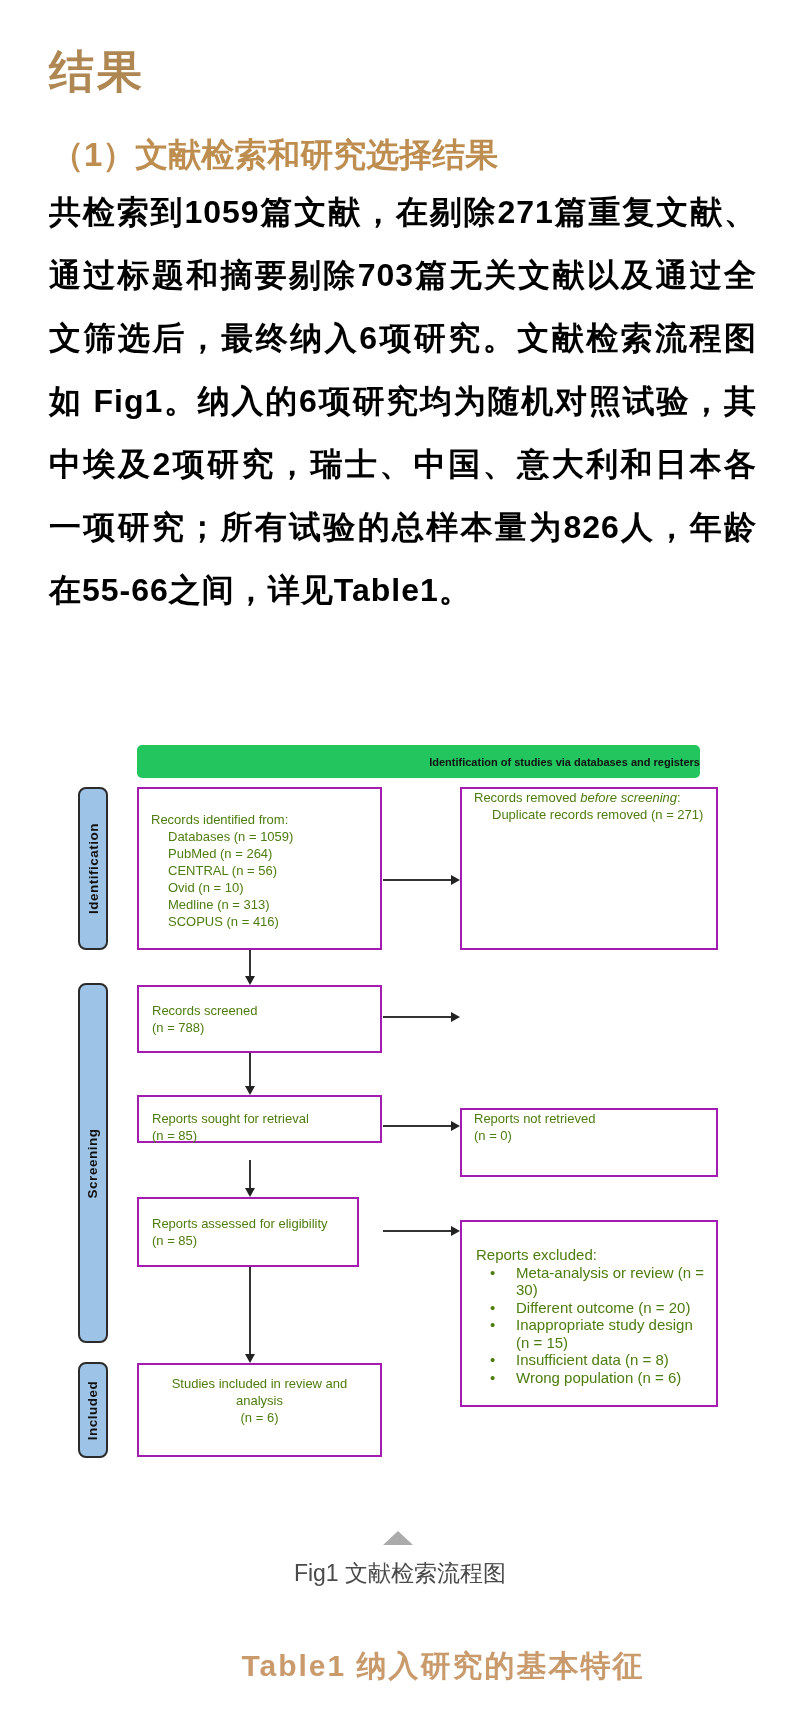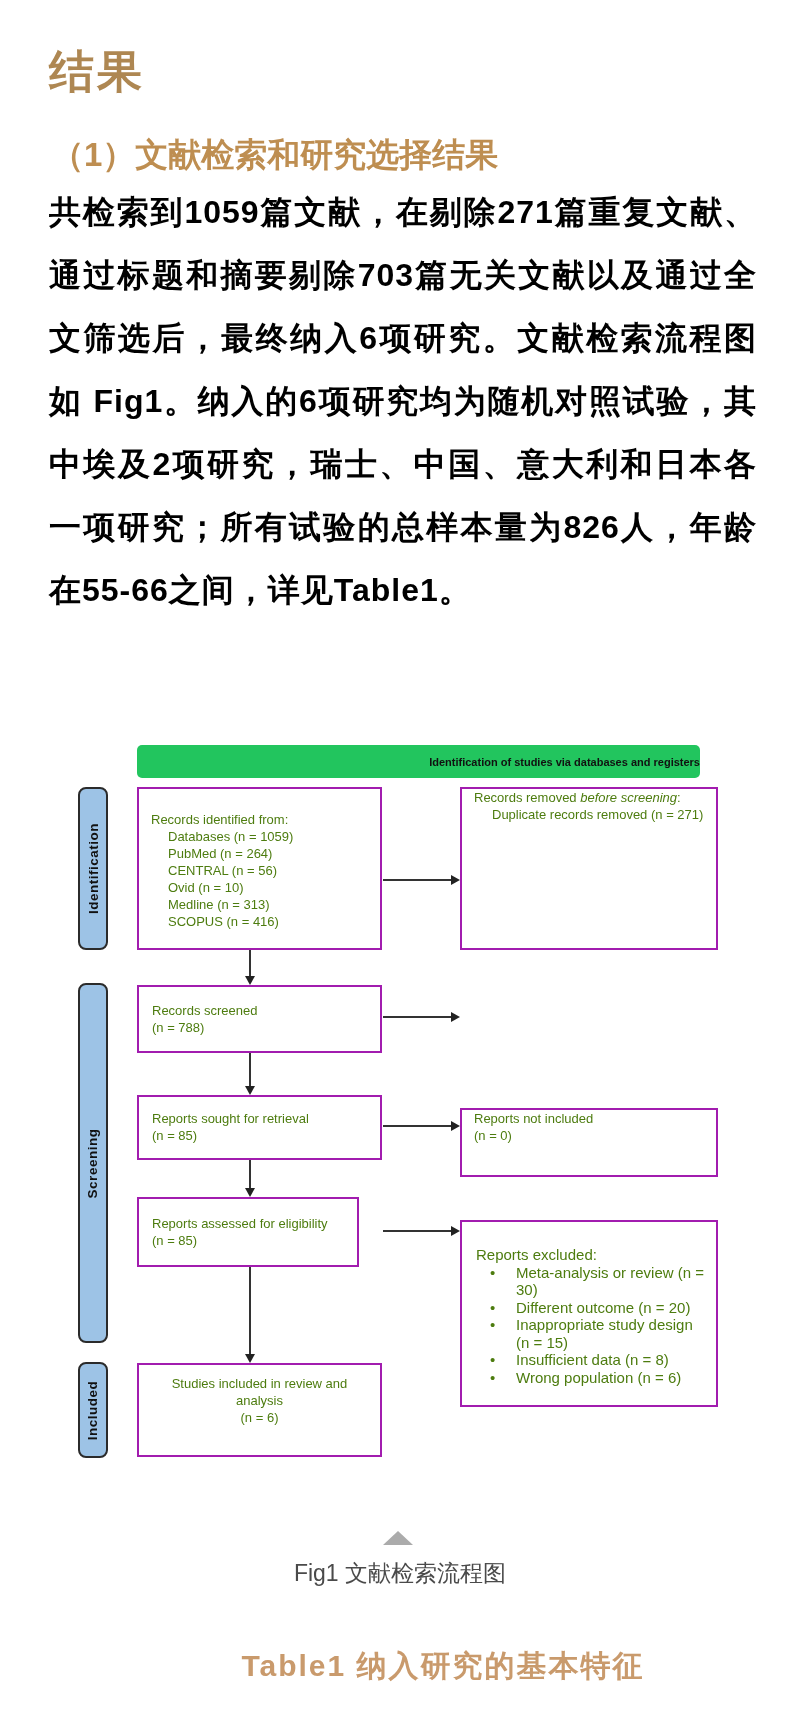--- a/index.html
+++ b/index.html
@@ -79,27 +79,27 @@
       <div><span>Records removed </span><i>before screening</i><span>:</span></div>
       <div class="hang">Duplicate records removed (n = 271)</div>
     </div>
 
     <div class="abs pbox" style="left:137px;top:985px;width:245px;height:68px;padding:15px 10px 0 13px;">
       <div>Records screened</div>
       <div>(n = 788)</div>
     </div>
 
 
-    <div class="abs pbox" style="left:137px;top:1095px;width:245px;height:65px;padding:13px 10px 0 13px;">
+    <div class="abs pbox" style="left:137px;top:1095px;width:245px;height:48px;padding:13px 10px 0 13px;">
       <div>Reports sought for retrieval</div>
       <div>(n = 85)</div>
     </div>
 
     <div class="abs pbox vcenter" style="left:460px;top:1108px;width:258px;height:69px;padding:0 10px 0 12px;">
-      <div>Reports not included</div>
+      <div>Reports not retrieved</div>
       <div>(n = 0)</div>
     </div>
 
     <div class="abs pbox" style="left:137px;top:1197px;width:222px;height:70px;padding:16px 10px 0 13px;">
       <div>Reports assessed for eligibility</div>
       <div>(n = 85)</div>
     </div>
 
     <div class="abs pbox" style="left:460px;top:1220px;width:258px;height:187px;padding:24px 8px 0 14px;font-size:15px;line-height:17.5px;">
       <div>Reports excluded:</div>

